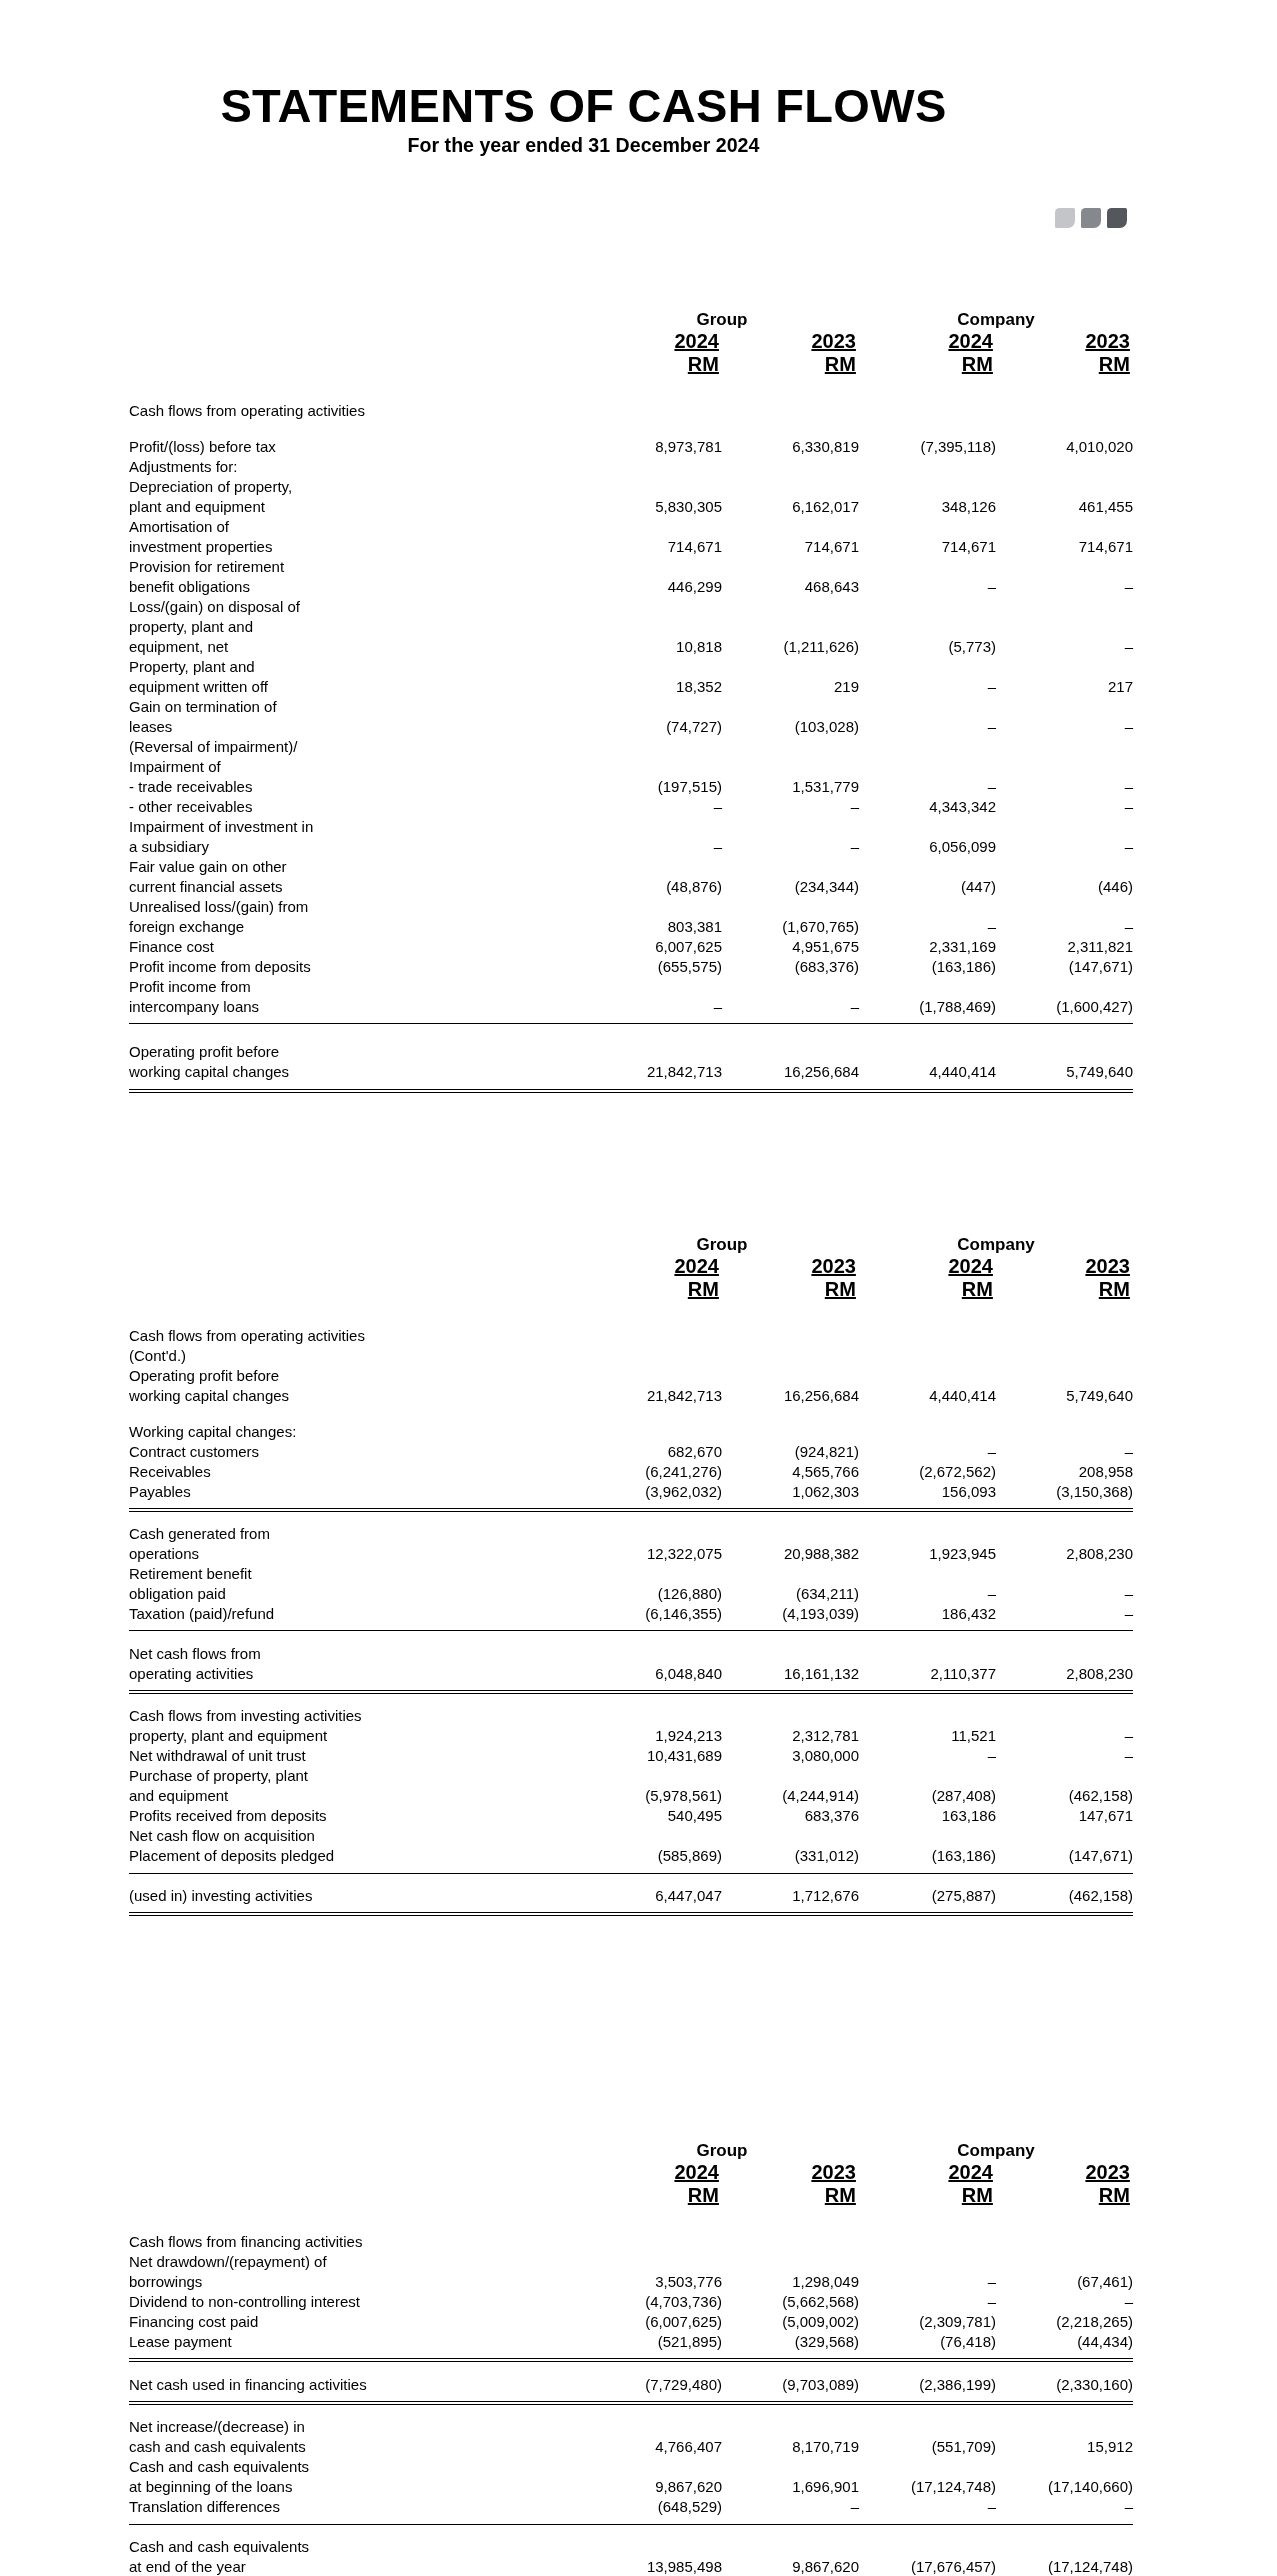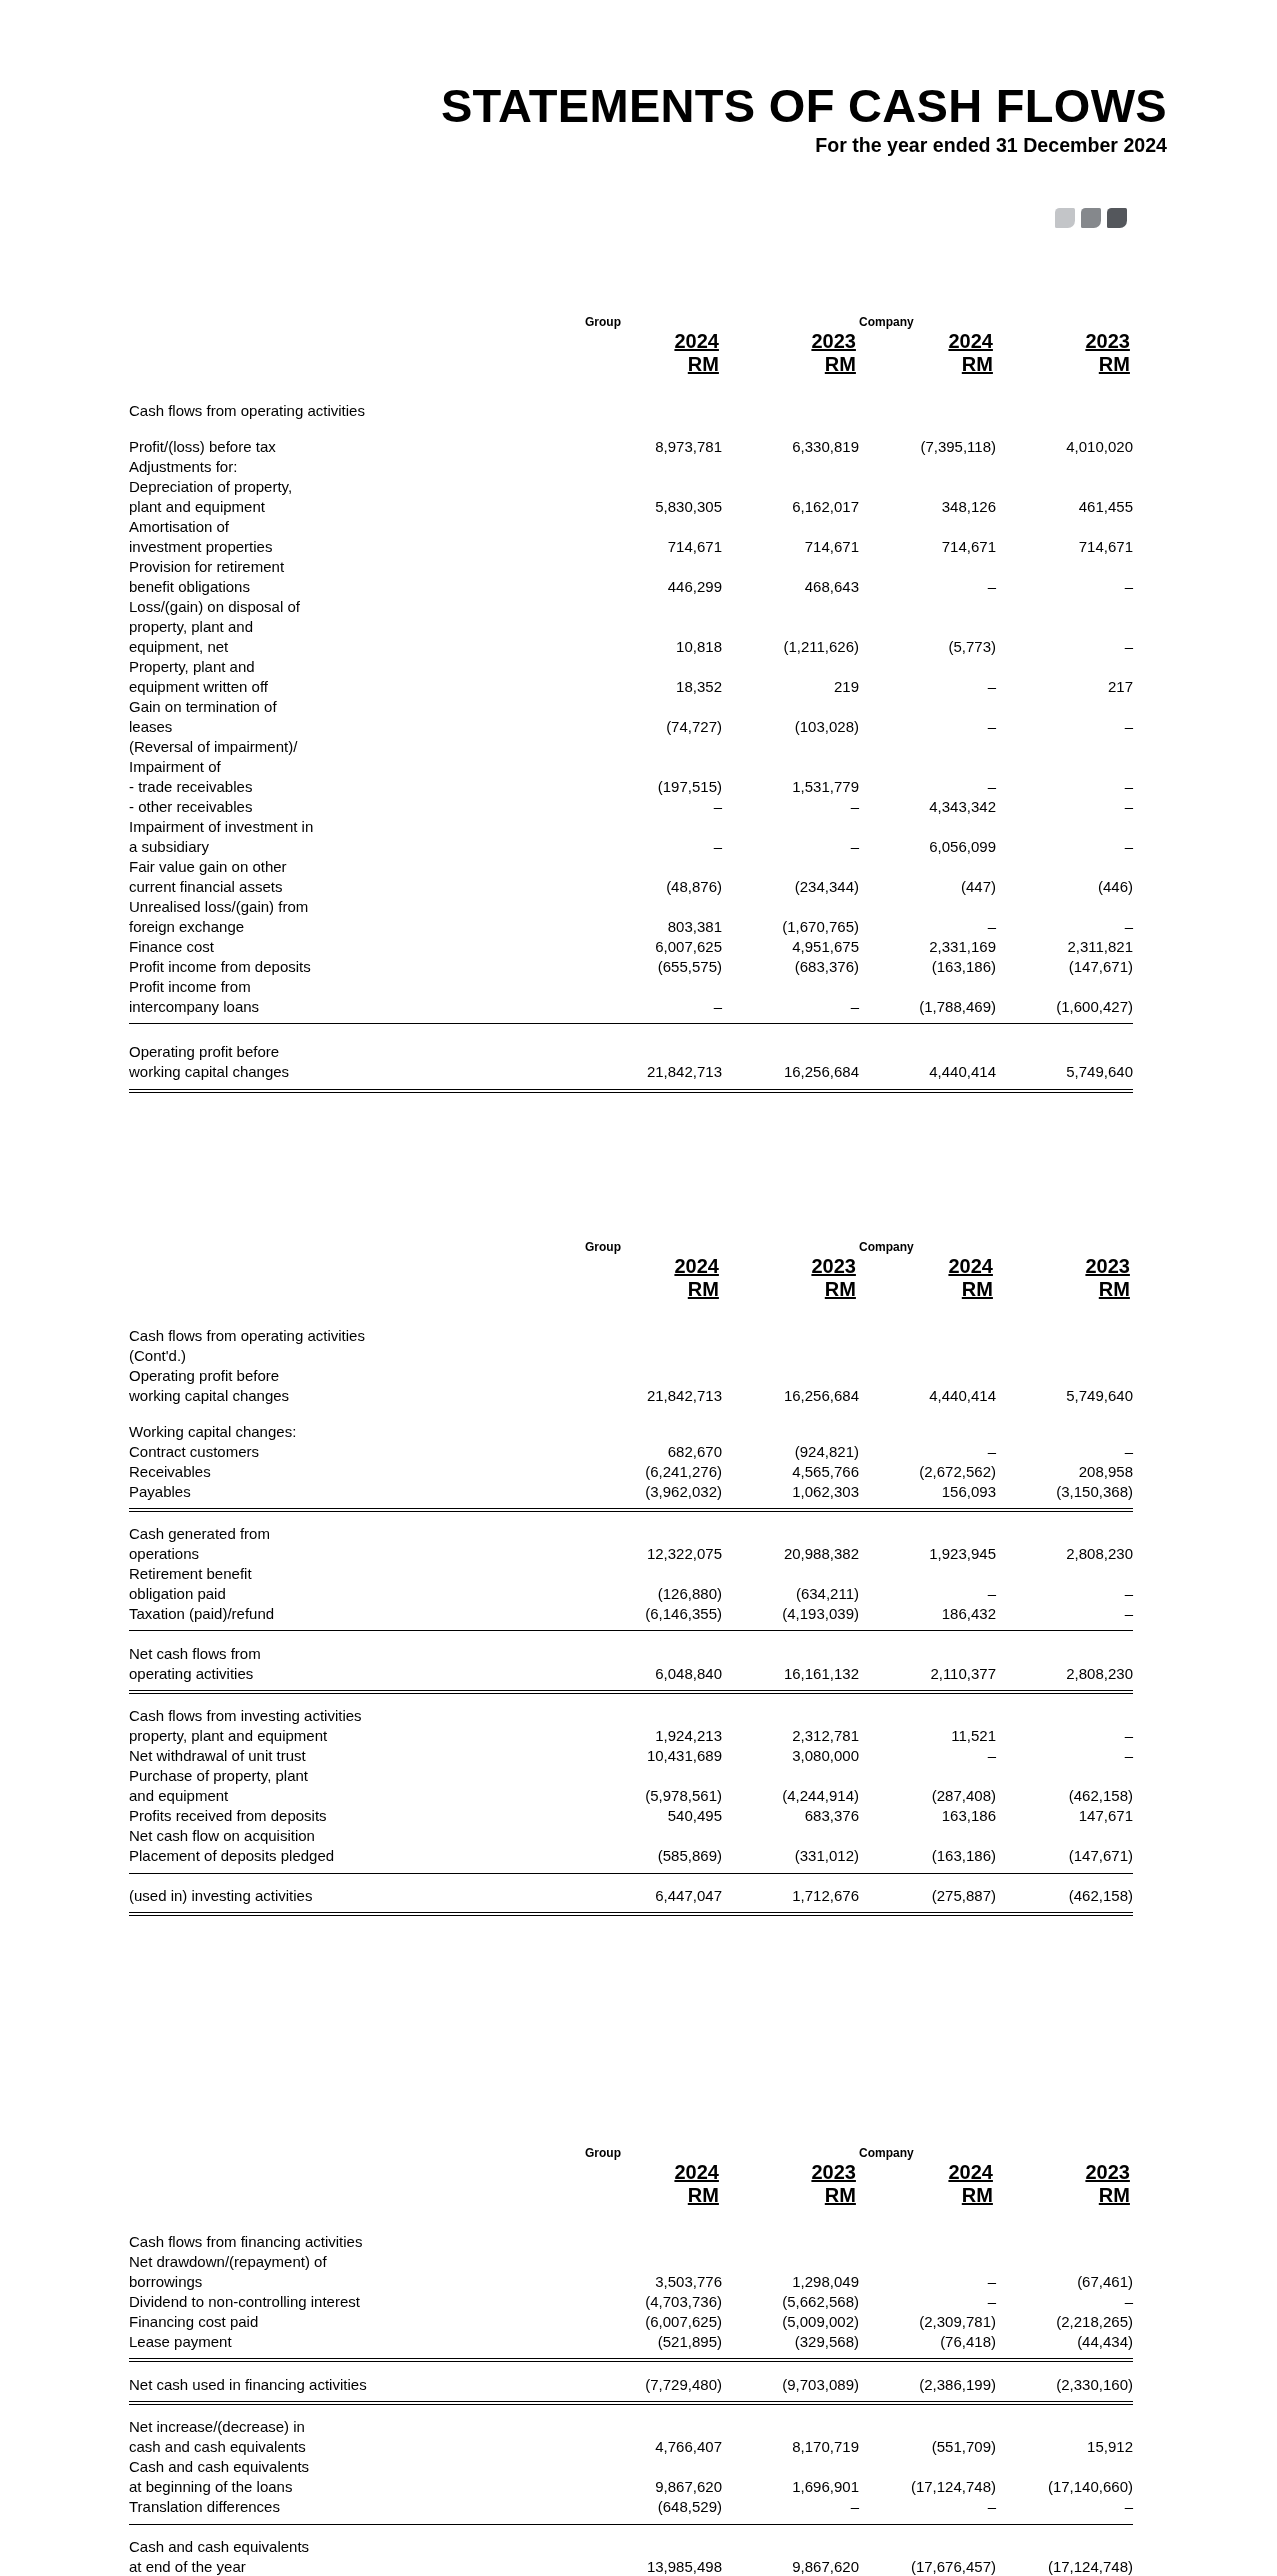--- a/index.html
+++ b/index.html
@@ -25,21 +25,21 @@
     box-sizing: border-box;
     padding: 0;
   }
 
   
   .header {
     position: absolute;
     top: 82px;
     left: 0;
     width: 1167px;
-    text-align: right;
+    text-align: center;
   }
   .doc-title {
     font-size: 47px;
     font-weight: bold;
     letter-spacing: 0.3px;
     line-height: 1.0;
     margin: 0;
     white-space: nowrap;
   }
   .doc-subtitle {
@@ -128,23 +128,23 @@
     border-top: 1.5px solid #000;
     border-bottom: 1.5px solid #000;
     font-size: 0;
     line-height: 0;
     padding-bottom: 2.1px;
   }
 
   
   tr.grp td {
     height: 23px;
-    text-align: left;
+    text-align: center;
     font-weight: bold;
-    font-size: 12px;
+    font-size: 17px;
   }
   tr.hdr td {
     height: 23px;
     text-align: right;
     padding-right: 3.1px;
     font-weight: bold;
     font-size: 20px;
     text-decoration: underline;
   }
   .grp-span { text-align: center; font-weight: bold; }

